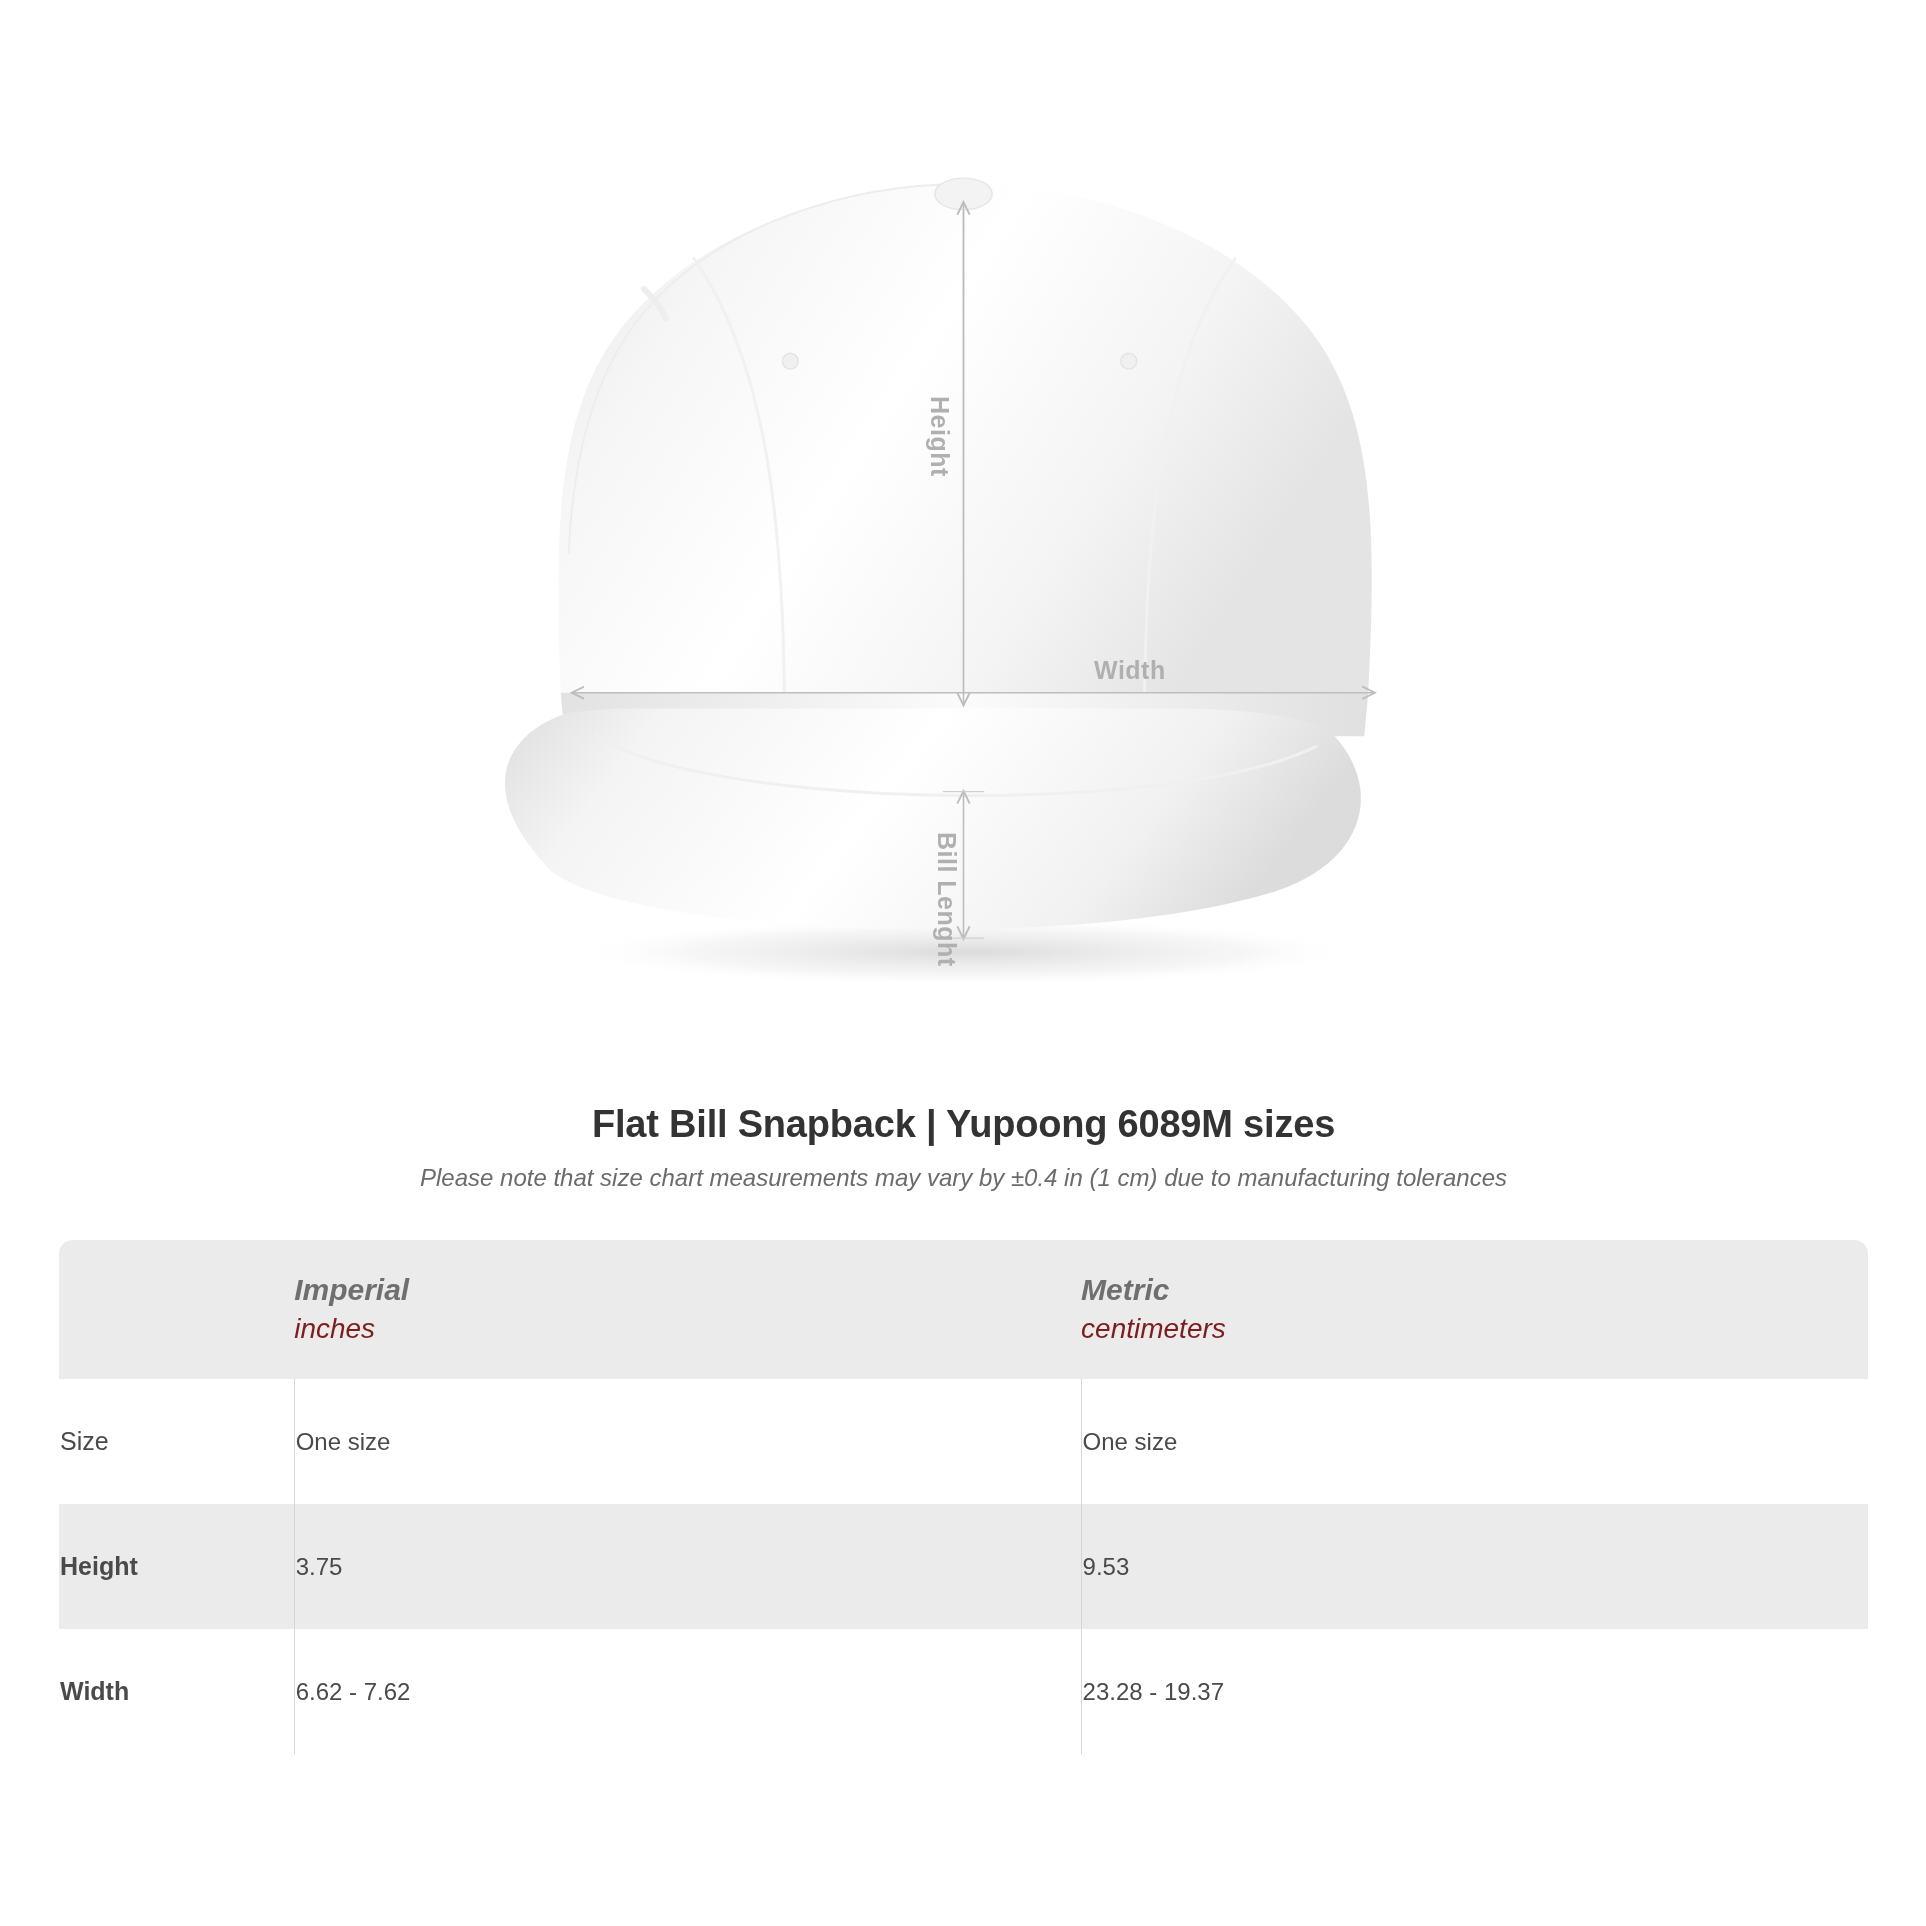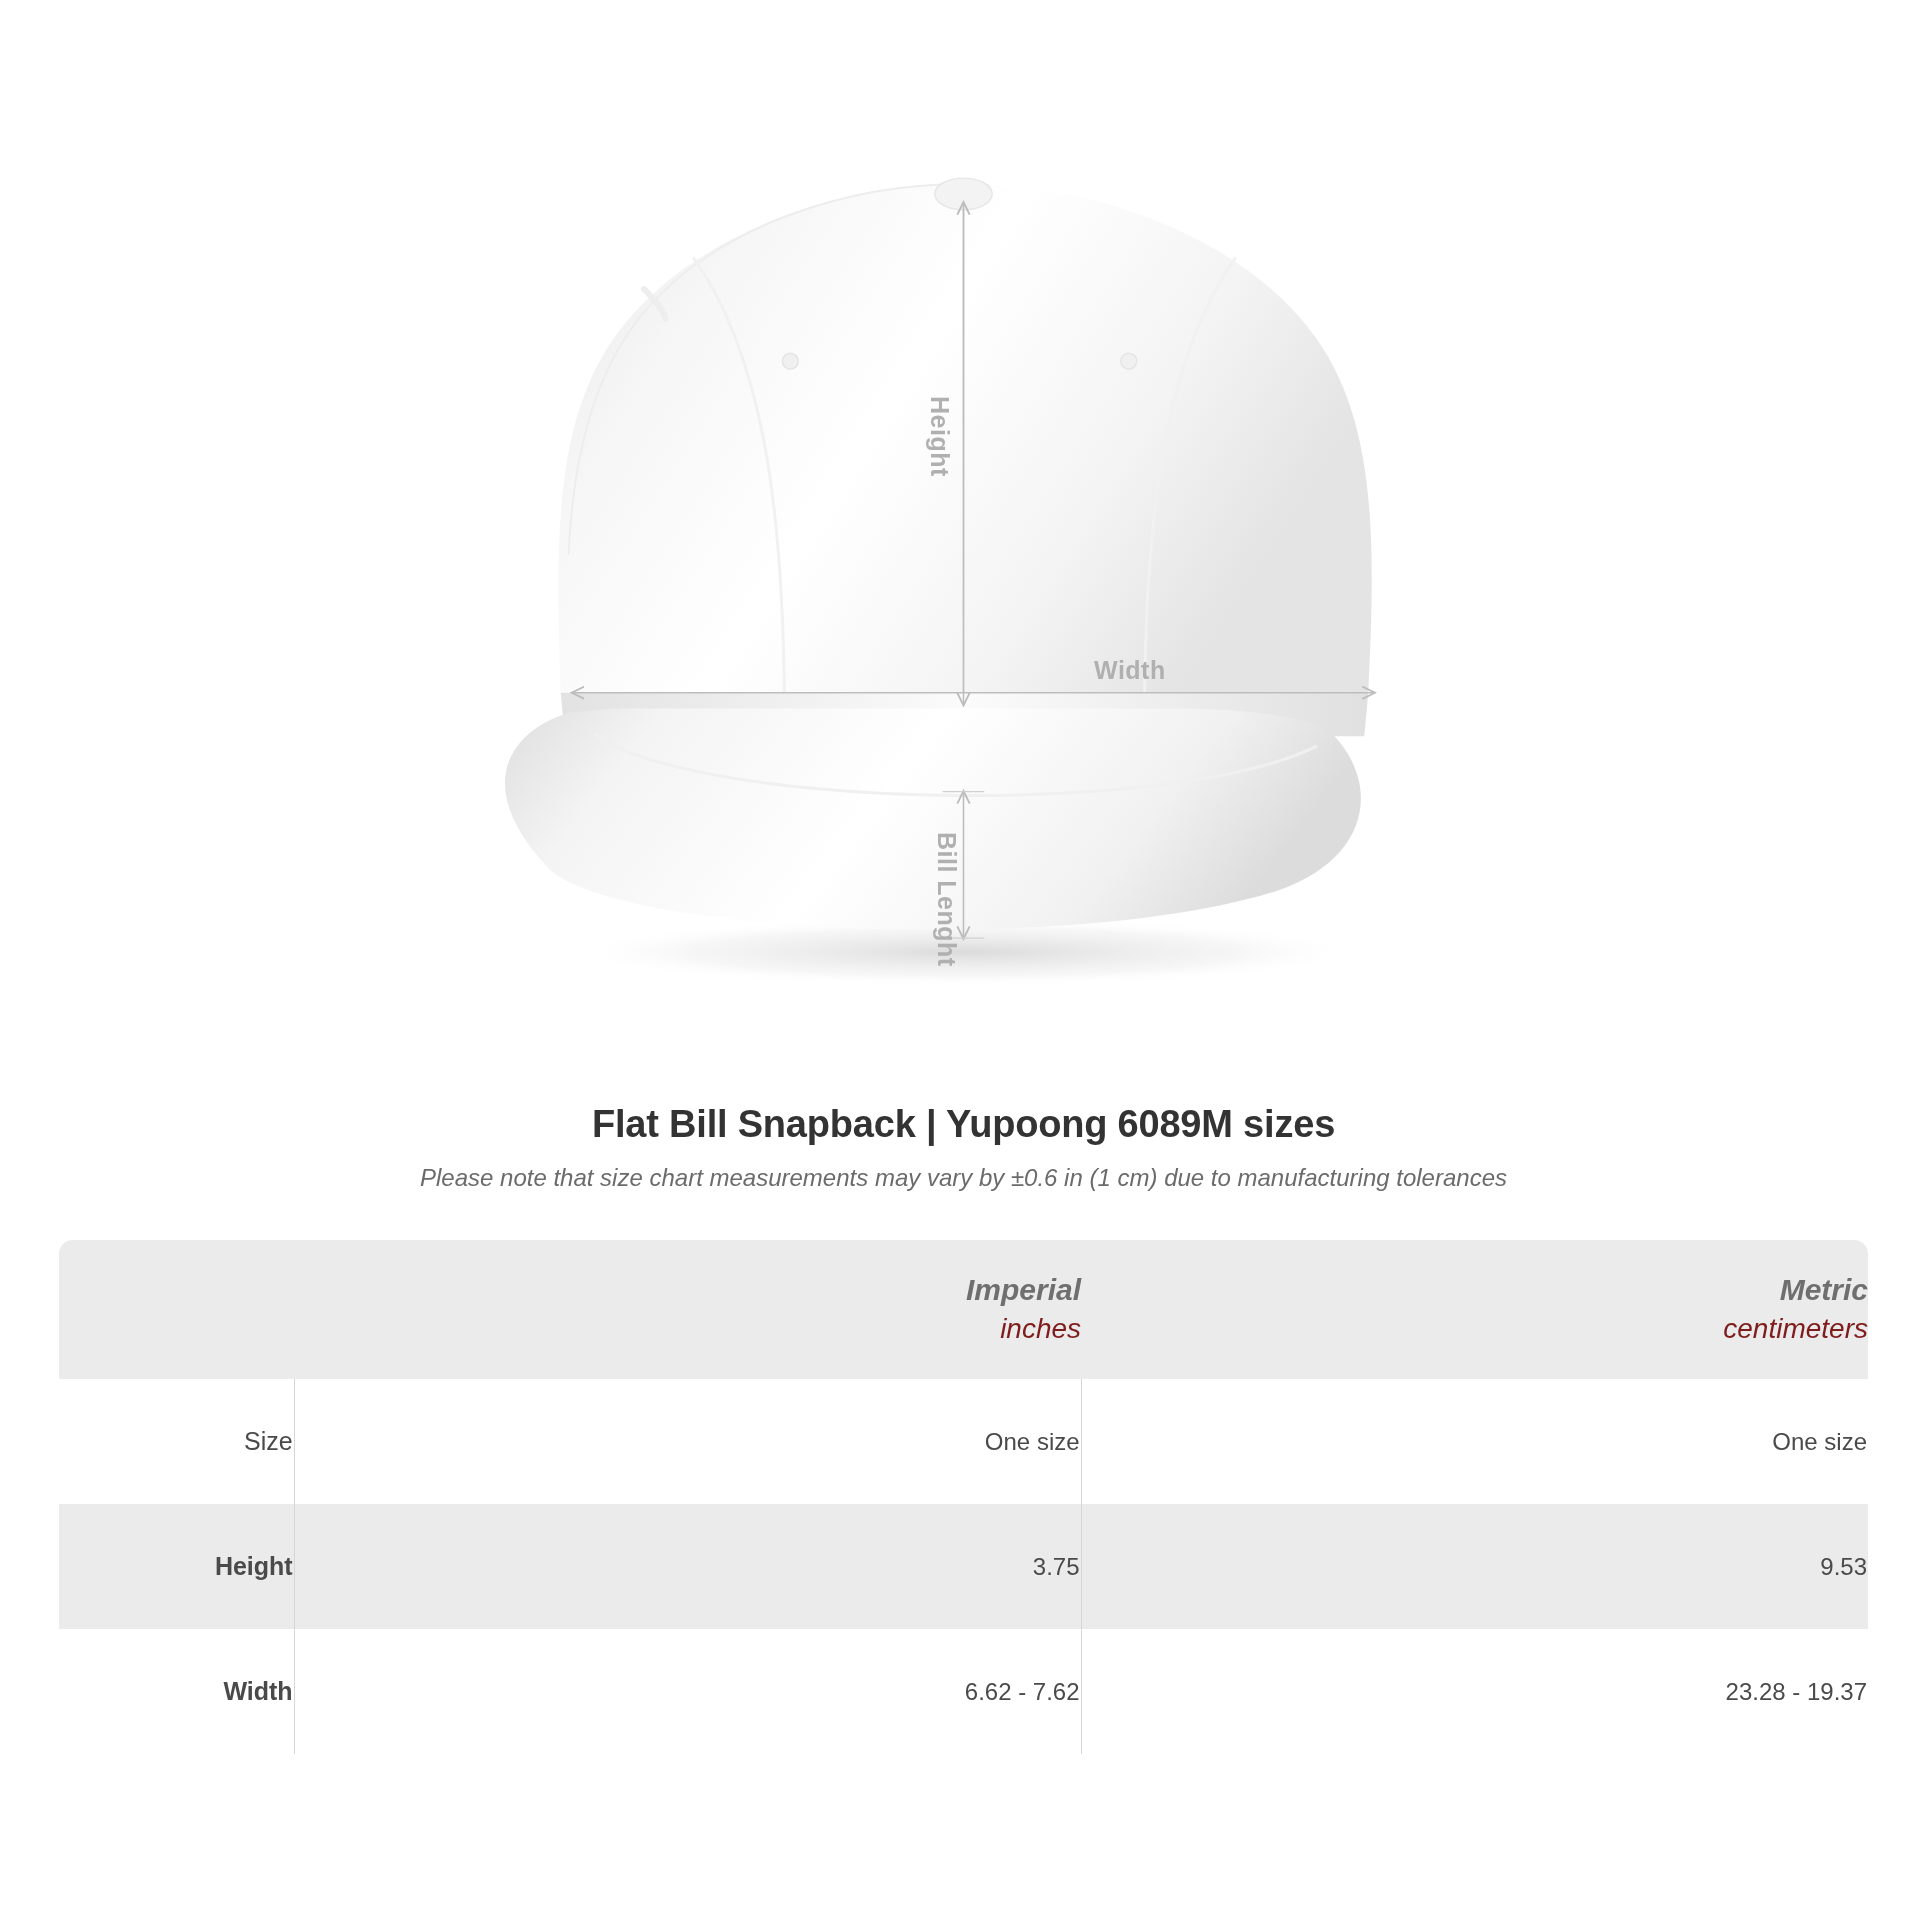--- a/index.html
+++ b/index.html
@@ -87,21 +87,21 @@
     margin: 48px 59px 0 59px;
   }
   table.size-table {
     width: 100%;
     border-collapse: collapse;
     table-layout: fixed;
   }
   table.size-table td,
   table.size-table th {
     border: none;
-    text-align: right;
+    text-align: left;
     vertical-align: middle;
   }
 
   .head-row td {
     background: #ebebeb;
     height: 139px;
     padding: 0;
   }
   .head-row td:first-child { border-top-left-radius: 14px; }
   .head-row td:last-child { border-top-right-radius: 14px; }
@@ -234,21 +234,21 @@
 
     <div class="dim-label vertical" id="height-label">Height</div>
 
     <div class="dim-label" id="width-label">Width</div>
 
     <div class="dim-label vertical" id="bill-label">Bill Lenght</div>
   </div>
 
   <div class="title-block">
     <h1 class="chart-title">Flat Bill Snapback | Yupoong 6089M sizes</h1>
-    <p class="chart-note">Please note that size chart measurements may vary by ±0.6 in (1 cm) due to manufacturing tolerances</p>
+    <p class="chart-note">Please note that size chart measurements may vary by ±0.4 in (1 cm) due to manufacturing tolerances</p>
   </div>
 
   <div class="table-wrap">
     <table class="size-table">
       <colgroup>
         <col class="c-label">
         <col class="c-imp">
         <col class="c-met">
       </colgroup>
       <tbody>

